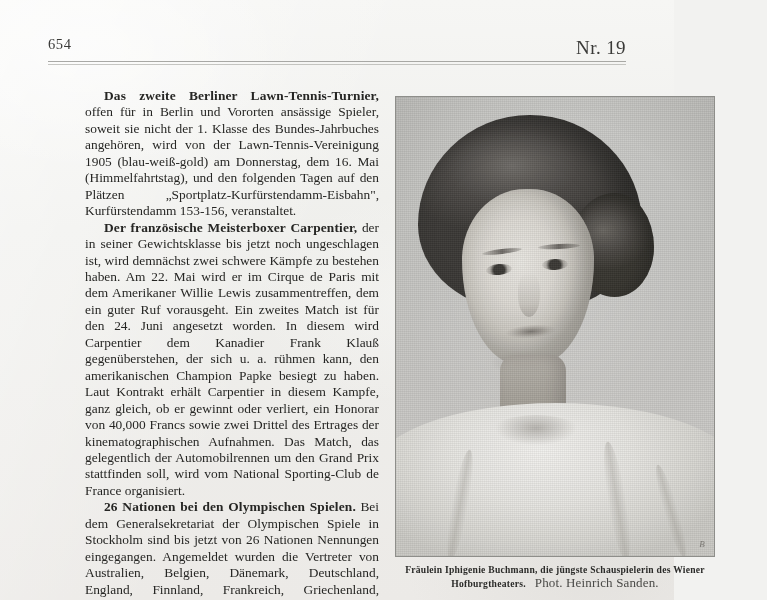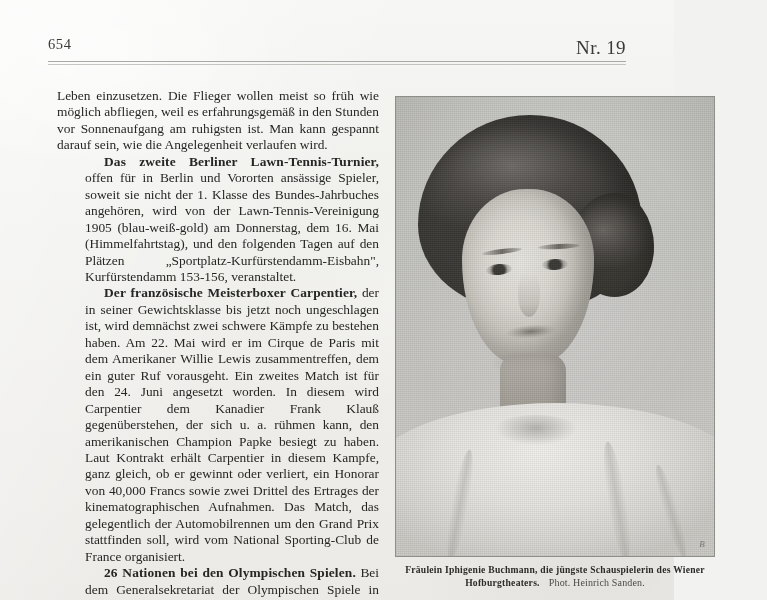--- a/index.html
+++ b/index.html
@@ -296,21 +296,21 @@
     width: 320px;
     margin-top: 7px;
     text-align: center;
     font-size: 9.6px;
     font-weight: bold;
     line-height: 12.8px;
     letter-spacing: 0.25px;
     color: #2b2b29;
   }
   .caption-credit {
-    font-size: 10px;
+    font-size: 13px;
     font-weight: normal;
     letter-spacing: 0.15px;
     color: #4a4a47;
     margin-left: 9px;
   }
 </style>
 </head>
 <body>
 
 <div class="page">
@@ -321,21 +321,20 @@
   </div>
   <div class="runhead-rule">
     <i class="r1"></i>
       <i class="r2"></i>
   </div>
 
   <div class="content">
 
     <div class="col-text">
 
-      <p class="para"><span>Leben einzusetzen. Die Flieger wollen meist so früh wie möglich abfliegen, weil es erfahrungsgemäß in den Stunden vor Sonnenaufgang am ruhigsten ist. Man kann gespannt darauf sein, wie die Angelegenheit verlaufen wird.</span></p>
 
       <p class="para indent"><span class="lead">Das zweite Berliner Lawn-Tennis-Turnier,</span><span> offen für in Berlin und Vororten ansässige Spieler, soweit sie nicht der 1. Klasse des Bundes-Jahrbuches angehören, wird von der Lawn-Tennis-Vereinigung 1905 (blau-weiß-gold) am Donnerstag, dem 16. Mai (Himmelfahrtstag), und den folgenden Tagen auf den Plätzen „Sportplatz-Kurfürstendamm-Eisbahn", Kurfürstendamm 153-156, veranstaltet.</span></p>
 
       <p class="para indent"><span class="lead">Der französische Meisterboxer Carpentier,</span><span> der in seiner Gewichtsklasse bis jetzt noch ungeschlagen ist, wird demnächst zwei schwere Kämpfe zu bestehen haben. Am 22. Mai wird er im Cirque de Paris mit dem Amerikaner Willie Lewis zusammentreffen, dem ein guter Ruf vorausgeht. Ein zweites Match ist für den 24. Juni angesetzt worden. In diesem wird Carpentier dem Kanadier Frank Klauß gegenüberstehen, der sich u. a. rühmen kann, den amerikanischen Champion Papke besiegt zu haben. Laut Kontrakt erhält Carpentier in diesem Kampfe, ganz gleich, ob er gewinnt oder verliert, ein Honorar von 40,000 Francs sowie zwei Drittel des Ertrages der kinematographischen Aufnahmen. Das Match, das gelegentlich der Automobilrennen um den Grand Prix stattfinden soll, wird vom National Sporting-Club de France organisiert.</span></p>
 
       <p class="para indent"><span class="lead">26 Nationen bei den Olympischen Spielen.</span><span> Bei dem Generalsekretariat der Olympischen Spiele in Stockholm sind bis jetzt von 26 Nationen Nennungen eingegangen. Angemeldet wurden die Vertreter von Australien, Belgien, Dänemark, Deutschland, England, Finnland, Frankreich, Griechenland, Holland, Italien, Japan, Kanada, Luxemburg, Neuseeland, Norwegen, Oesterreich, Portugal, Rumänien, Rußland, Schweiz, Serbien, Südafrika, Türkei, Ungarn und den Vereinigten Staaten von Amerika. Da der Meldeschluß erst am 6. Juni abläuft, so dürften noch weitere Nennungen zu erwarten und voraussichtlich alle Nationen der Welt bei dem friedlichen Wettstreit vertreten sein.</span></p>
 
     </div>
 
     <div class="col-figure">

